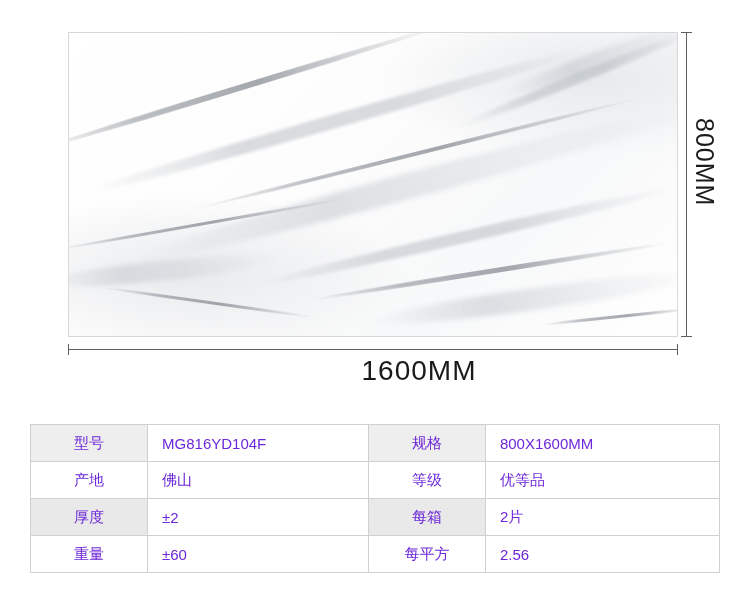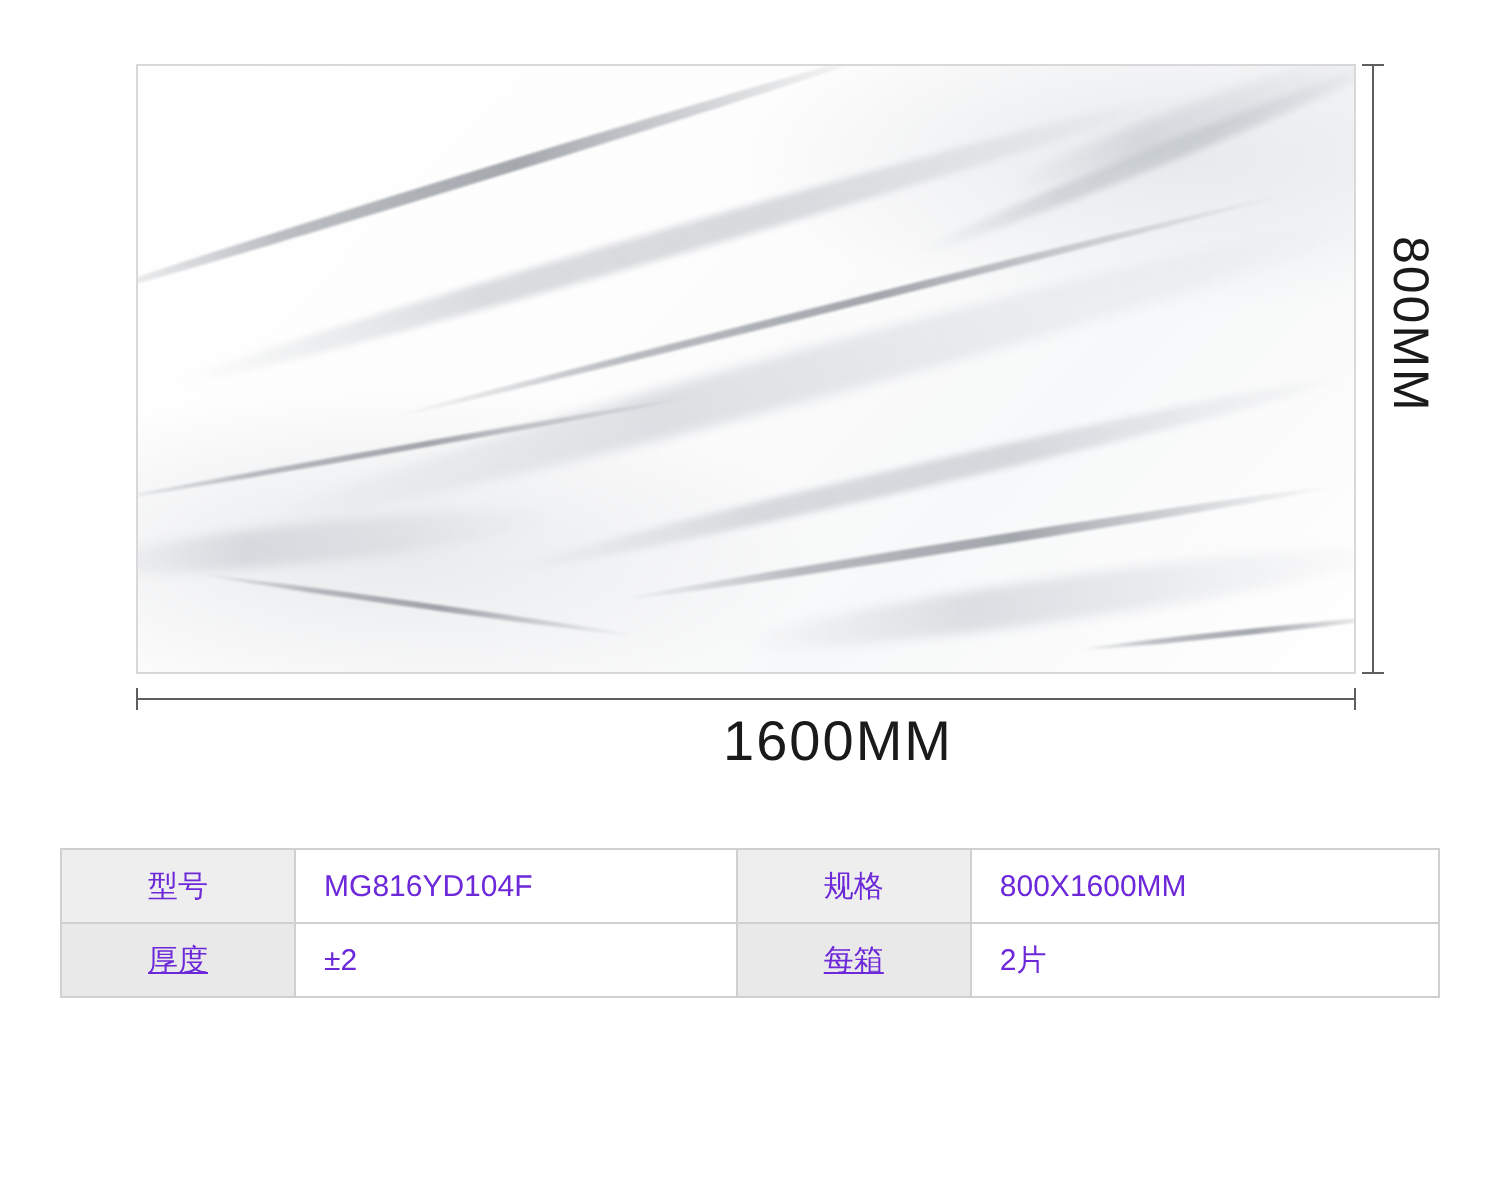--- a/index.html
+++ b/index.html
@@ -134,21 +134,21 @@
     text-align: center;
     background: #eeeeee;
     width: 115px;
   }
   .spec-table td.val {
     text-align: left;
     background: #ffffff;
   }
   .spec-table tr.alt td.key { background: #ffffff; }
   .spec-table tr.alt td.val { background: #ffffff; }
-  .spec-table tr.shade td.key { background: #e9e9e9; text-decoration: underline; }
+  .spec-table tr.shade td.key { background: #e9e9e9; }
   .col-v1 { width: 217px; }
   .col-v2 { width: 230px; }
 </style>
 </head>
 <body>
 
 <div class="page">
 
   <div class="image-area">
     <div class="tile-photo">
@@ -181,22 +181,34 @@
   <div class="label-width">1600MM</div>
 
   <table class="spec-table">
     <tbody>
       <tr>
         <td class="key">型号</td>
         <td class="val col-v1">MG816YD104F</td>
         <td class="key">规格</td>
         <td class="val col-v2">800X1600MM</td>
       </tr>
+      <tr class="alt">
+        <td class="key">产地</td>
+        <td class="val col-v1">佛山</td>
+        <td class="key">等级</td>
+        <td class="val col-v2">优等品</td>
+      </tr>
       <tr class="shade">
         <td class="key">厚度</td>
         <td class="val col-v1">±2</td>
         <td class="key">每箱</td>
         <td class="val col-v2">2片</td>
       </tr>
+      <tr class="alt">
+        <td class="key">重量</td>
+        <td class="val col-v1">±60</td>
+        <td class="key">每平方</td>
+        <td class="val col-v2">2.56</td>
+      </tr>
     </tbody>
   </table>
 
 </div>
 
 </body></html>

